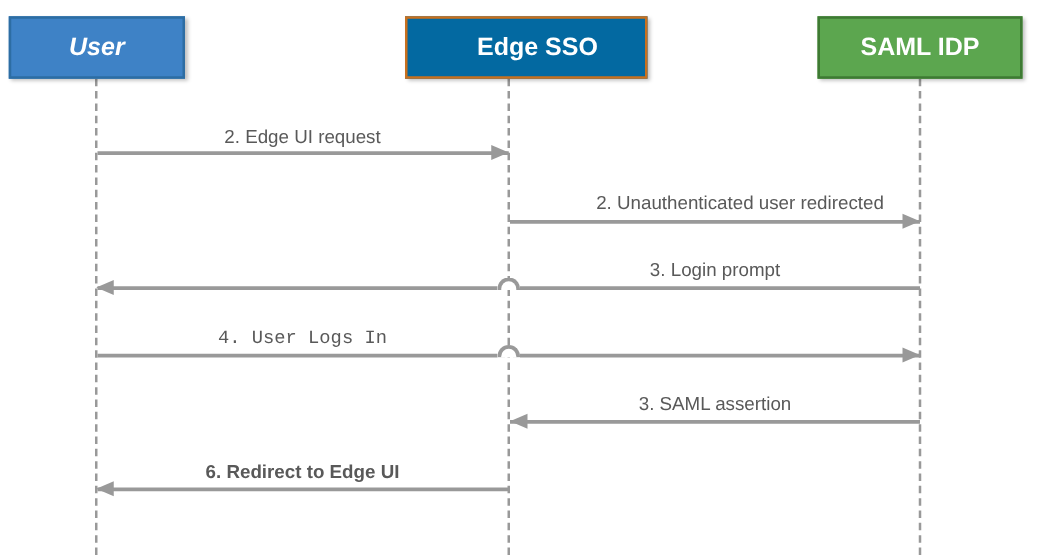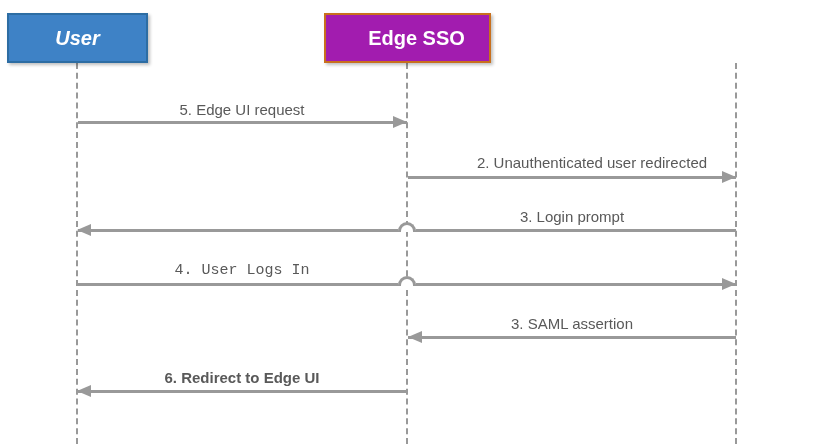--- a/index.html
+++ b/index.html
@@ -79,30 +79,33 @@
   }
 </style>
 </head>
 <body>
 
 <div class="diagram">
 
   <div class="actor-box" style="left: 7px; width: 141px; background-color: rgb(62, 130, 198); border-color: rgb(45, 109, 163); font-style: italic;">
     <span>User</span>
   </div>
-  <div class="actor-box" style="left: 324px; width: 167px; background-color: #a21caf; border-color: rgb(200, 112, 30); padding-left: 18px;">
+  <div class="actor-box" style="left: 324px; width: 194px; background-color: #0369a1; border-color: rgb(200, 112, 30); padding-left: 18px;">
     <span>Edge SSO</span>
+  </div>
+  <div class="actor-box" style="left: 654px; width: 164px; background-color: rgb(92, 166, 79); border-color: rgb(62, 122, 51);">
+    <span>SAML IDP</span>
   </div>
 
   <div class="lifeline" style="left:76px;"></div>
   <div class="lifeline" style="left:406px;"></div>
   <div class="lifeline" style="left:735px;"></div>
 
   <div>
-    <div class="msg-label" style="left:242px;top:100px;">5. Edge UI request</div>
+    <div class="msg-label" style="left:242px;top:100px;">2. Edge UI request</div>
     <div class="msg-line" style="left:78px;top:121px;width:329px;"></div>
     <div class="head right" style="left:393px;top:116px;"></div>
   </div>
 
   <div>
     <div class="msg-label" style="left:544px;top:153px;margin-left:48px;">2. Unauthenticated user redirected</div>
     <div class="msg-line" style="left:408px;top:176px;width:328px;"></div>
     <div class="head right" style="left:722px;top:171px;"></div>
   </div>
 

